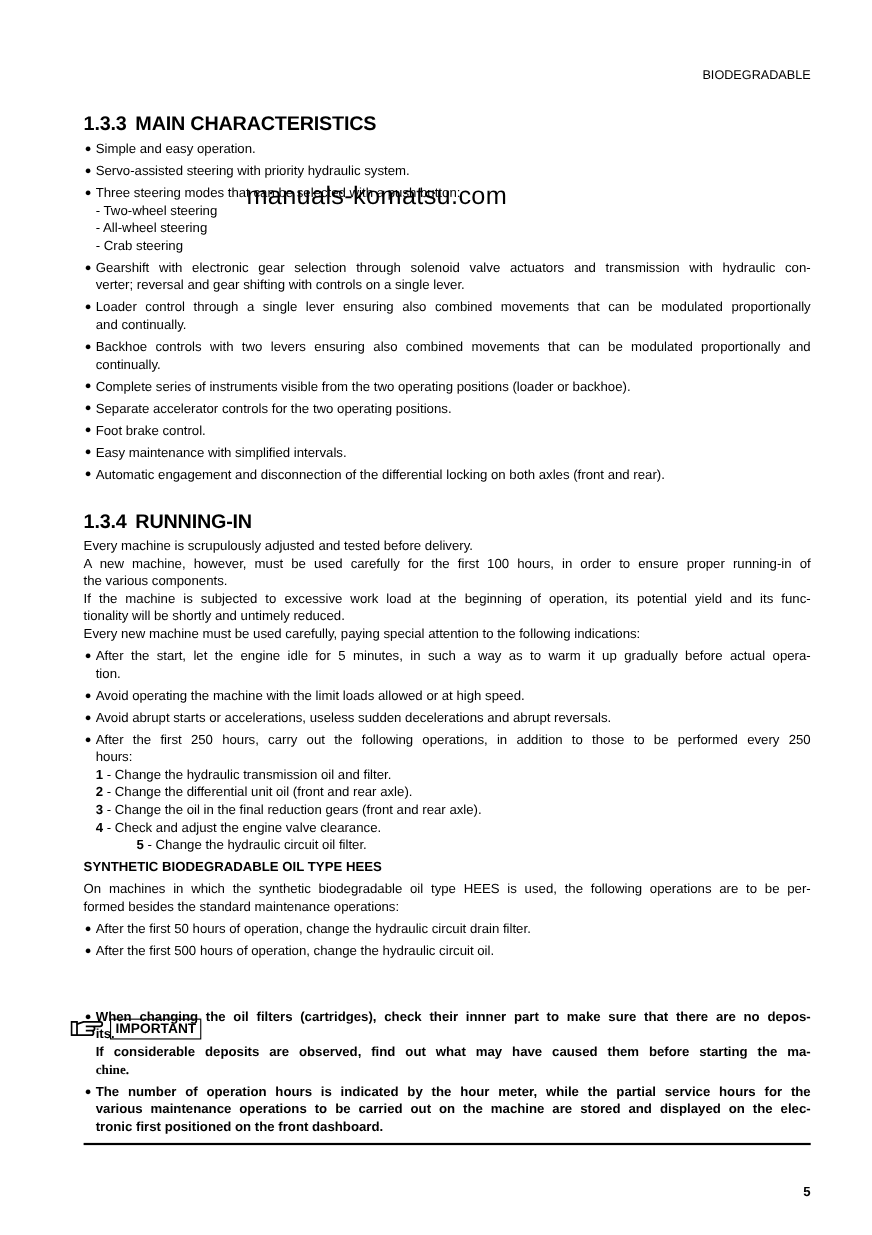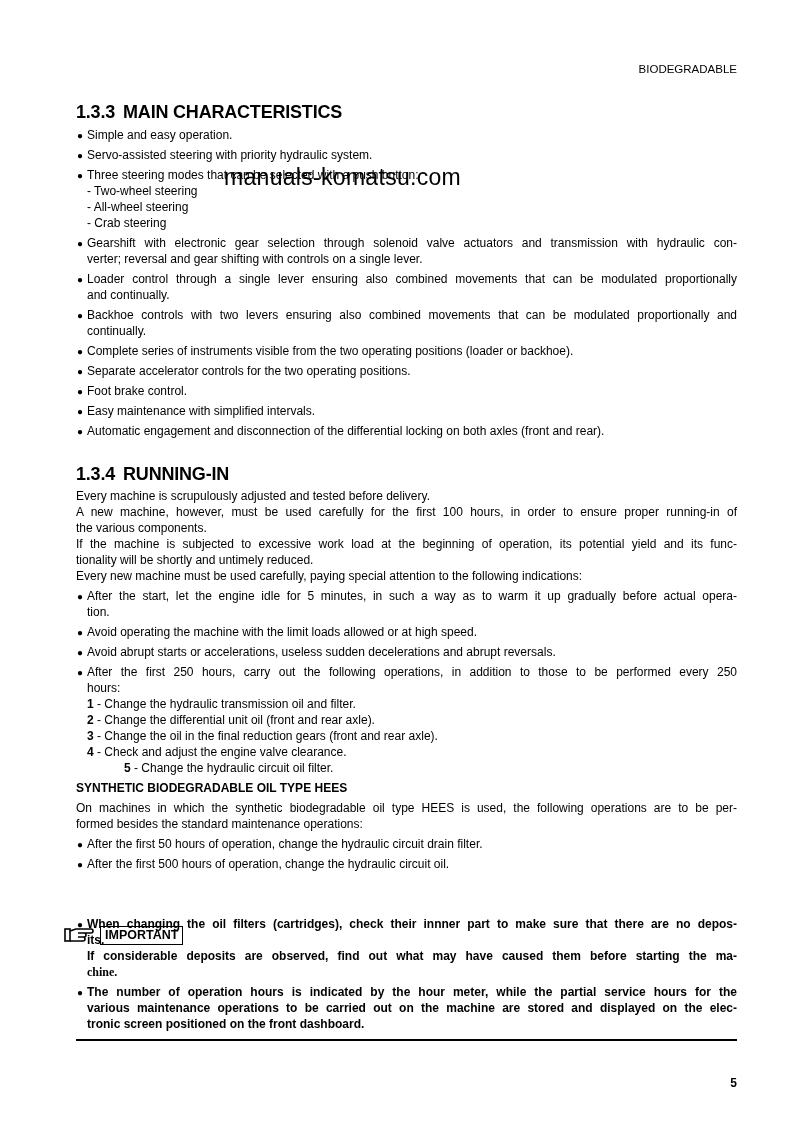--- a/index.html
+++ b/index.html
@@ -121,17 +121,17 @@
 
 <span class="bul b" style="top:918px;">●</span>
 <div class="ln b j" style="left:87px; top:917px; width:650px;">When changing the oil filters (cartridges), check their innner part to make sure that there are no depos-</div>
 <div class="ln b" style="left:87px; top:933px;">its.</div>
 <div class="ln b j" style="left:87px; top:949px; width:650px;">If considerable deposits are observed, find out what may have caused them before starting the ma-</div>
 <div class="ln b" style="left:87px; top:965px;font-family:Liberation Serif, serif;">chine.</div>
 
 <span class="bul b" style="top:986px;">●</span>
 <div class="ln b j" style="left:87px; top:985px; width:650px;">The number of operation hours is indicated by the hour meter, while the partial service hours for the</div>
 <div class="ln b j" style="left:87px; top:1001px; width:650px;">various maintenance operations to be carried out on the machine are stored and displayed on the elec-</div>
-<div class="ln b" style="left:87px; top:1017px;">tronic screen positioned on the front dashboard.</div>
+<div class="ln b" style="left:87px; top:1017px;">tronic first positioned on the front dashboard.</div>
 
 <div class="rule"></div>
 
 <div class="pnum">5</div>
 
 </body></html>

